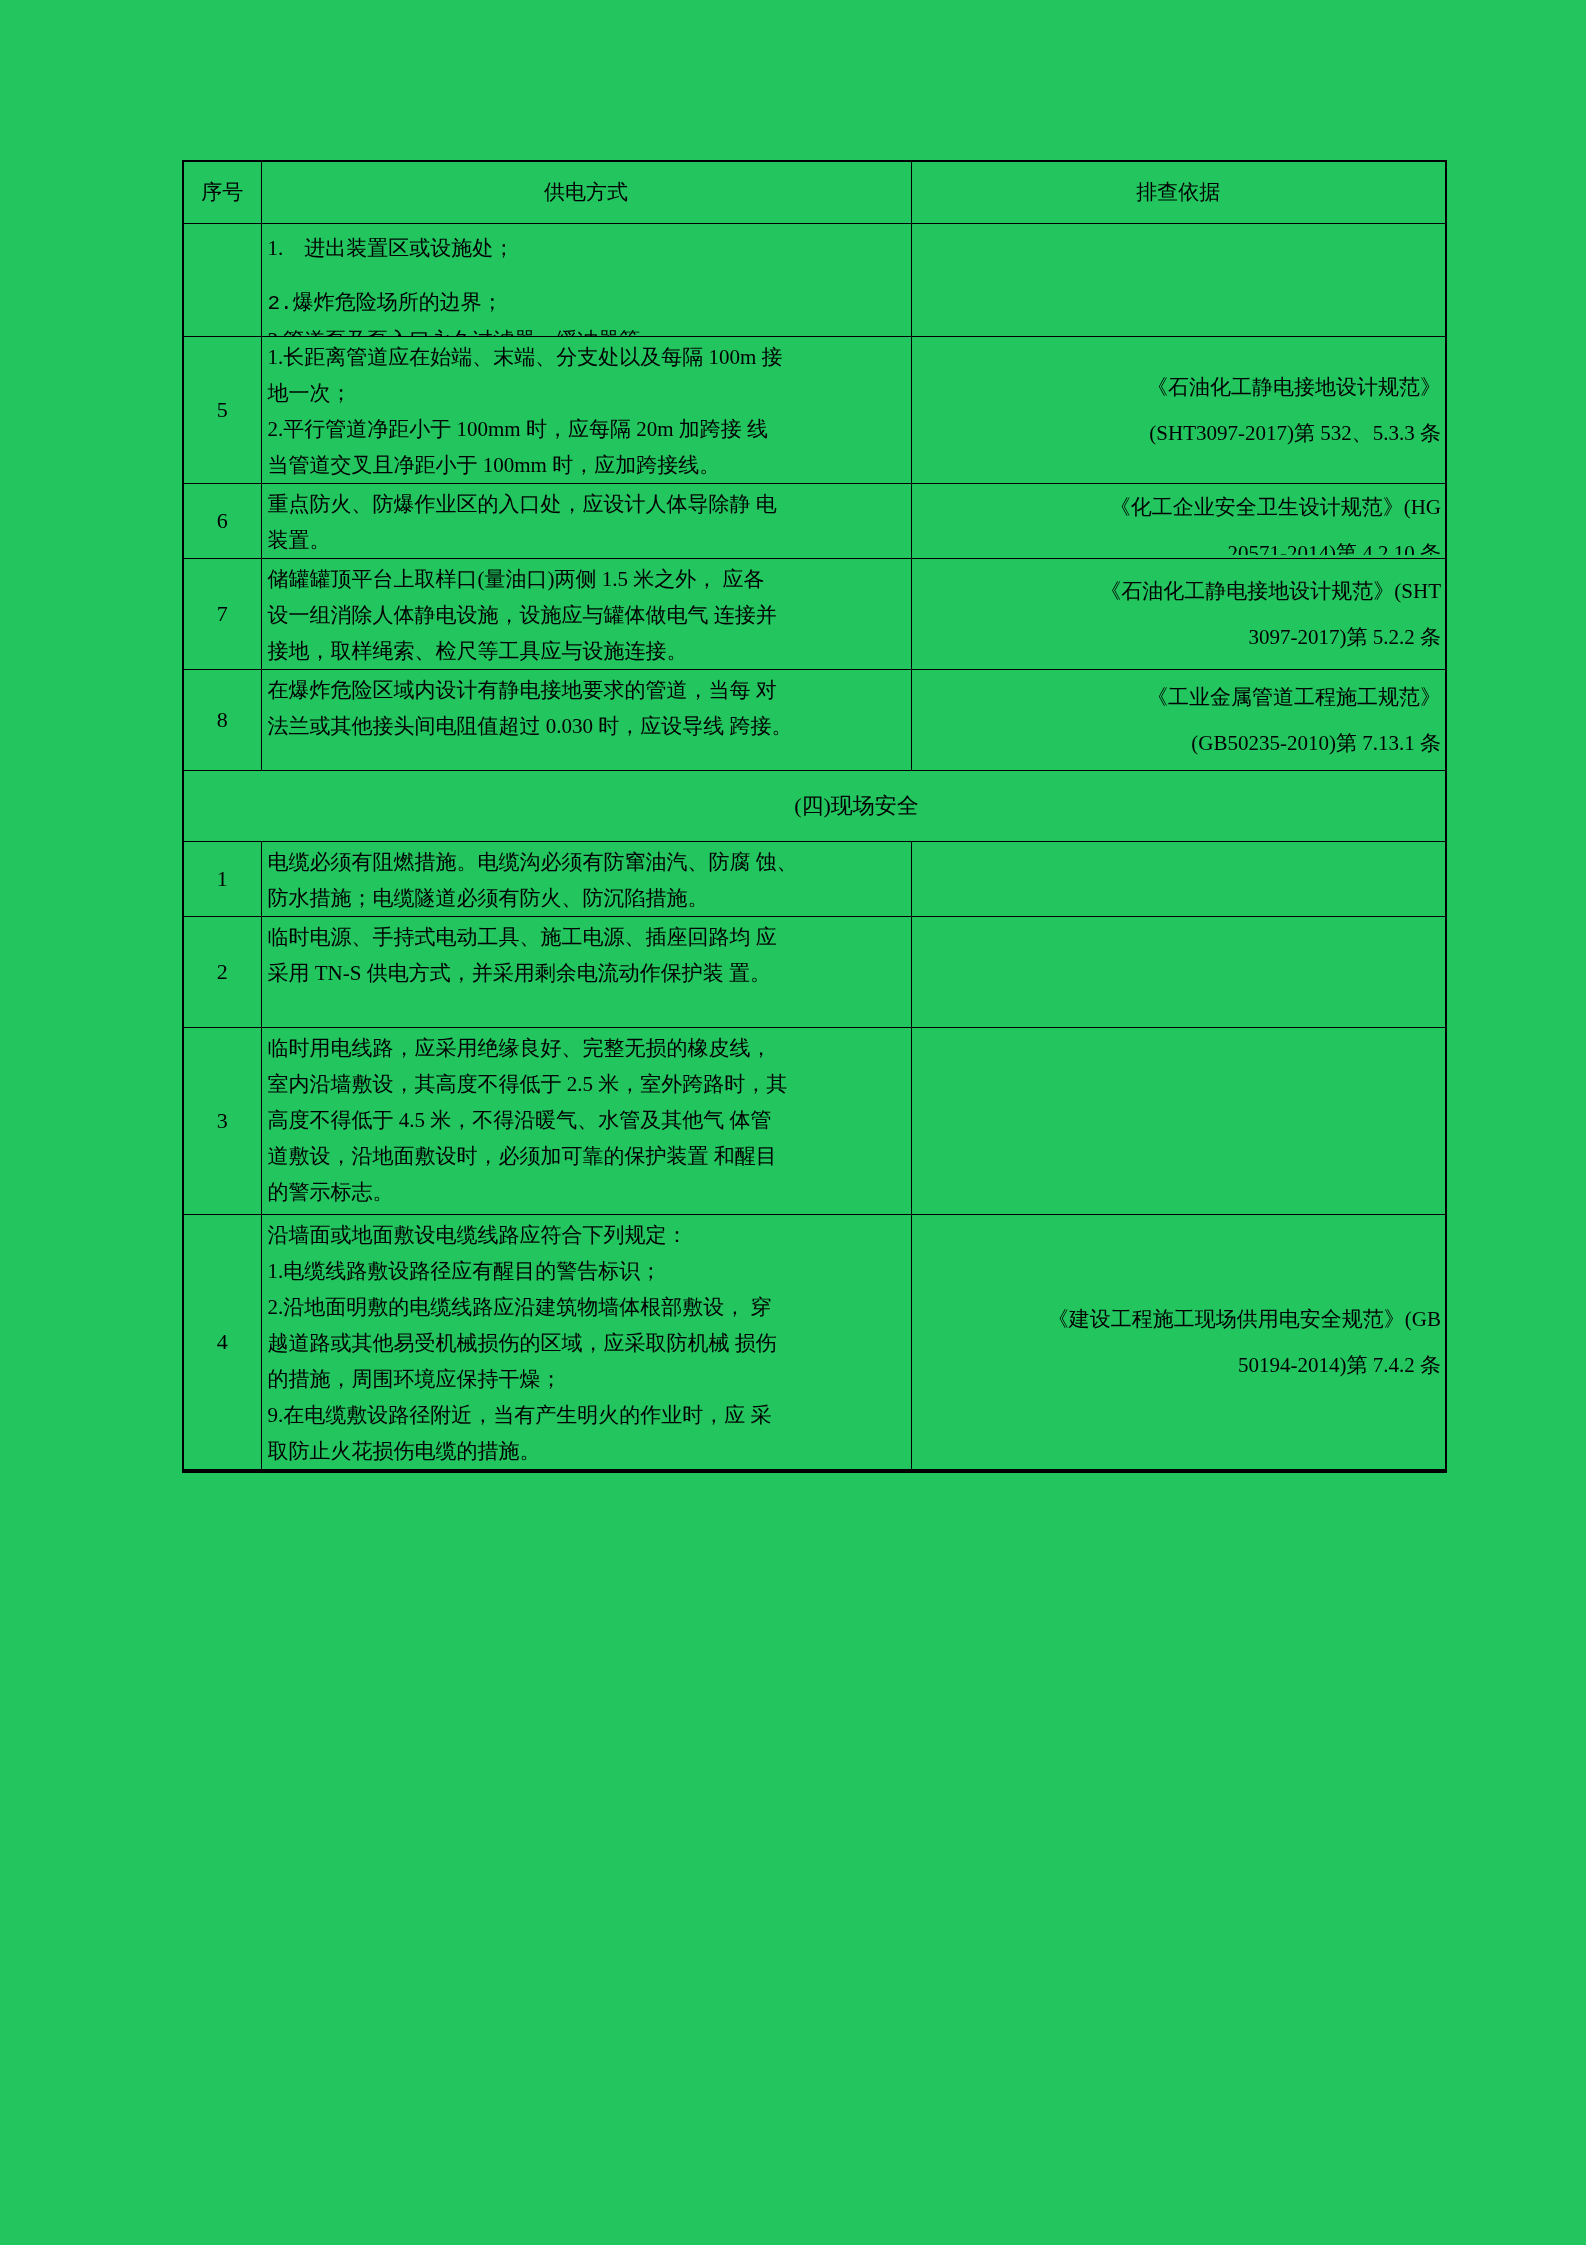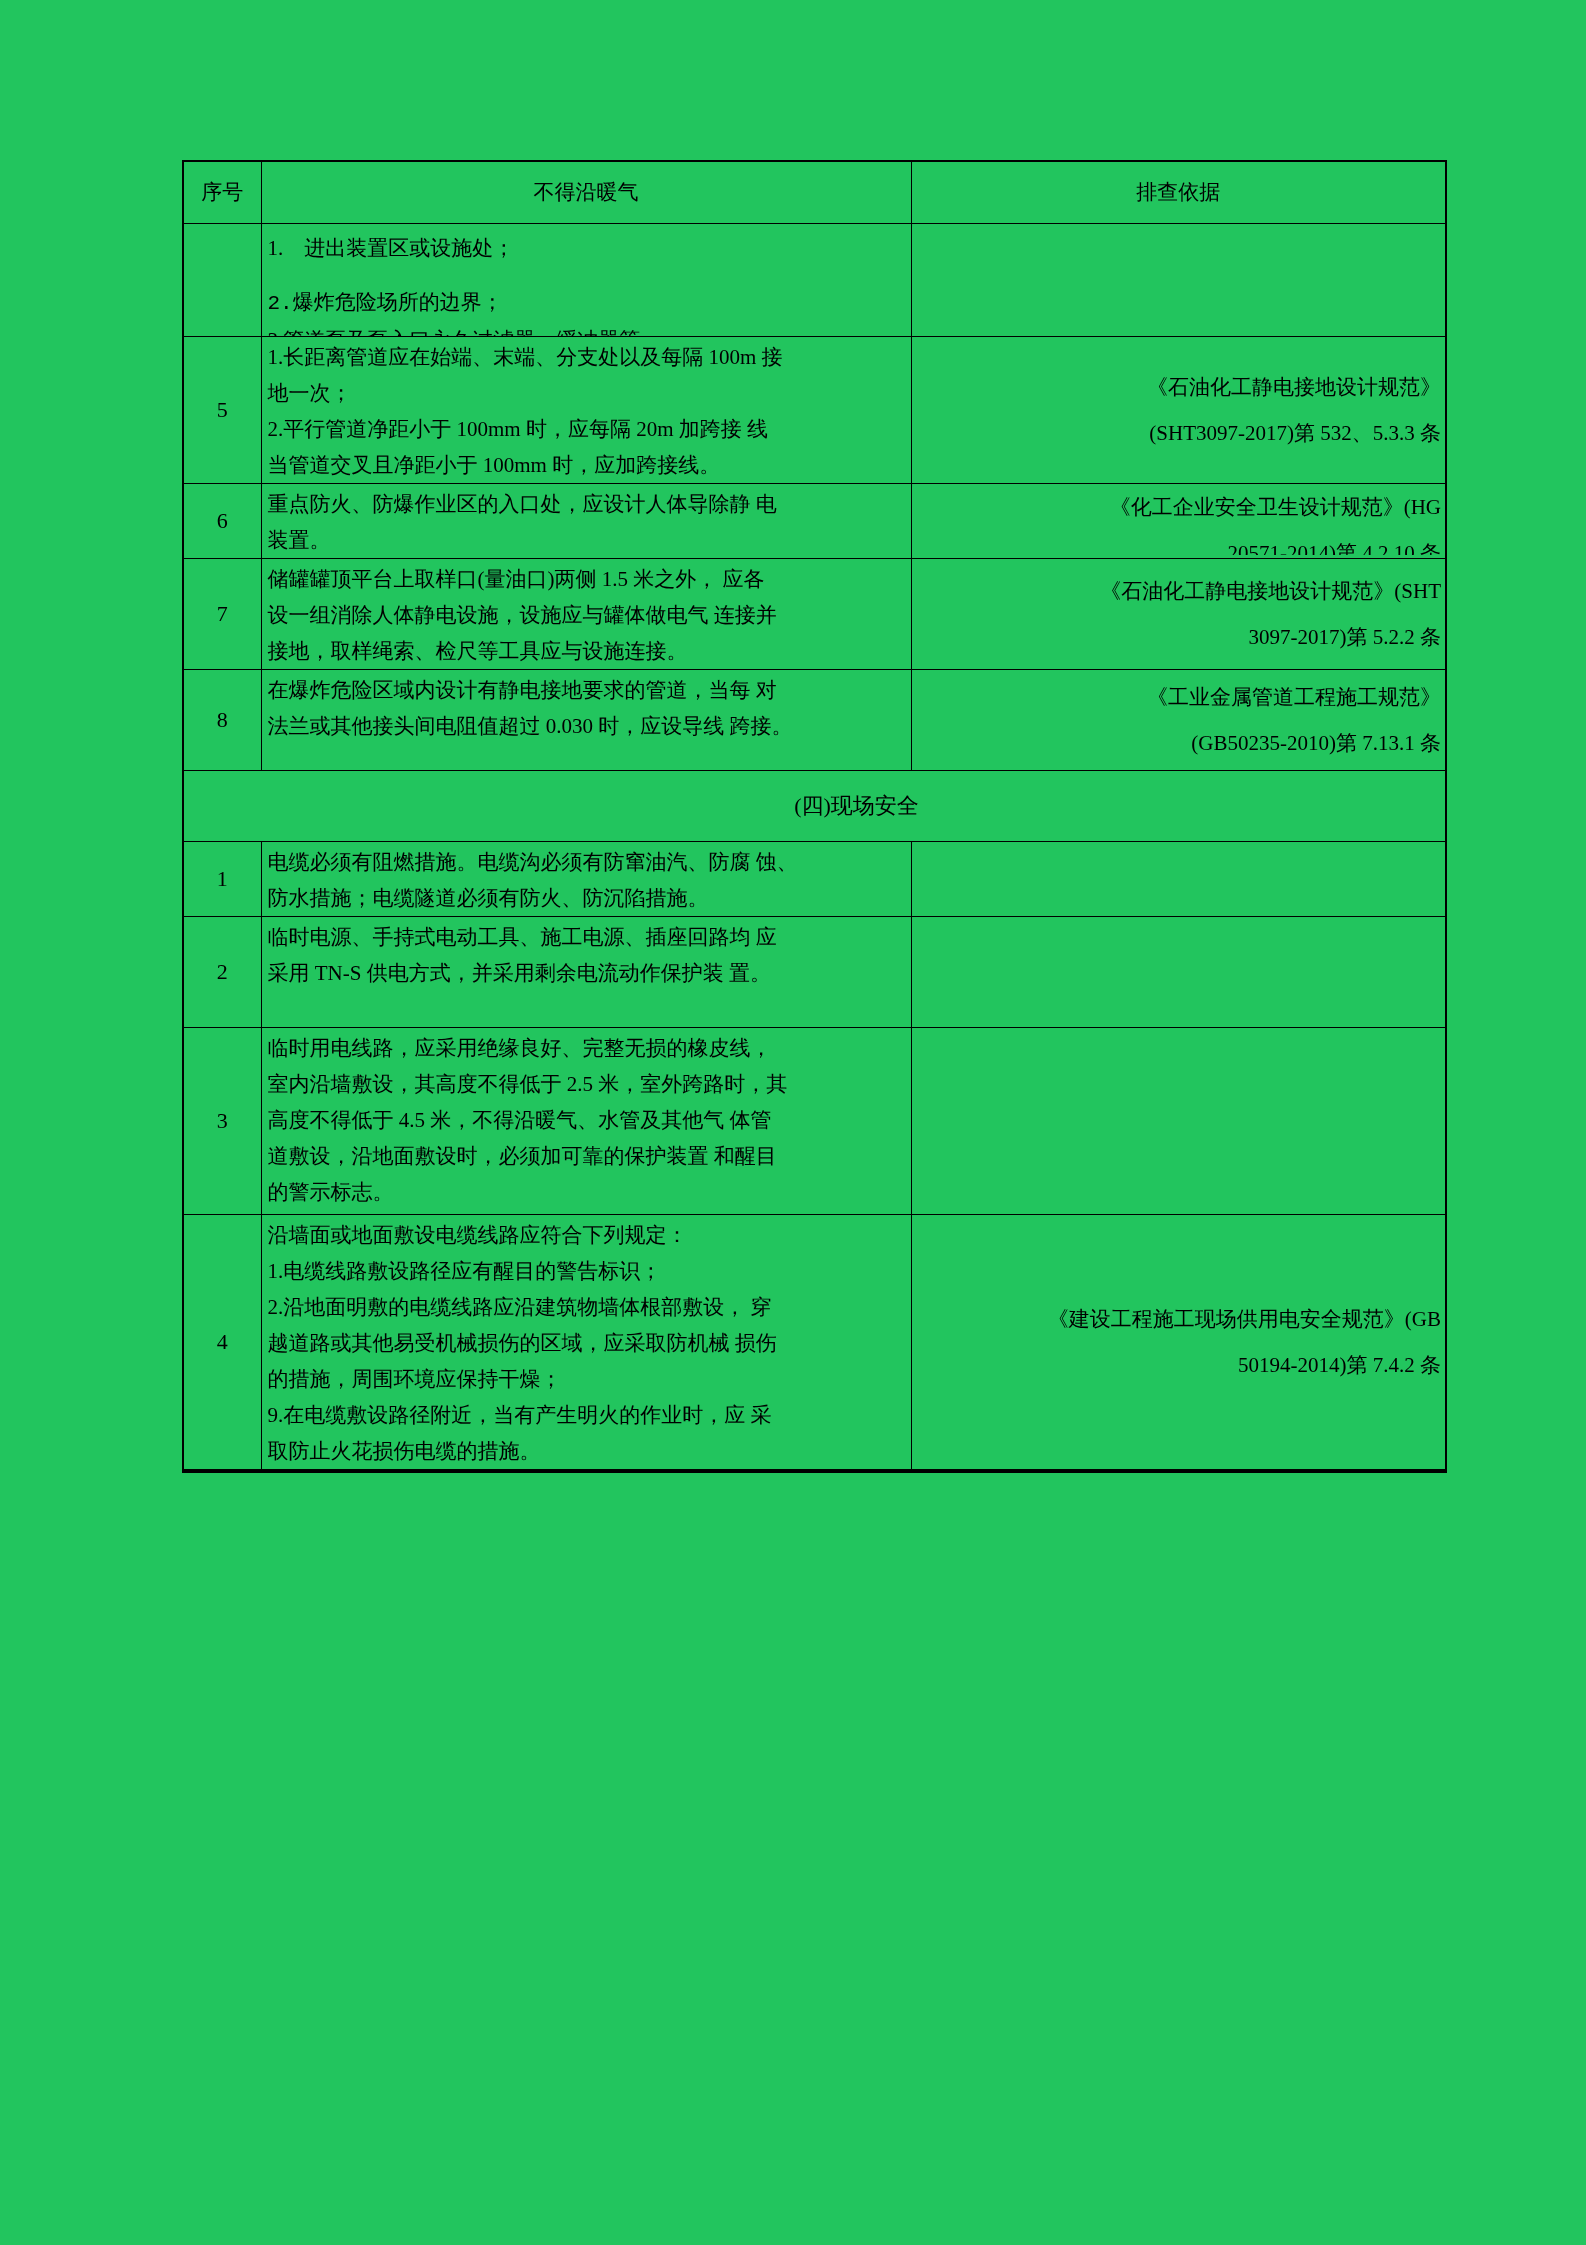--- a/index.html
+++ b/index.html
@@ -83,21 +83,21 @@
   <table class="checklist">
     <colgroup>
       <col class="c-num">
         <col class="c-content">
         <col class="c-basis">
     </colgroup>
 
     <tbody>
         <tr class="h-head">
       <td class="head"><span>序号</span></td>
-      <td class="head"><span>不得沿暖气</span></td>
+      <td class="head"><span>供电方式</span></td>
       <td class="head"><span>排查依据</span></td>
     </tr>
 
     <tr class="h-a">
       <td class="num"><span></span></td>
       <td class="content">
         <div class="clipA">
           <div class="cline p1">1.    进出装置区或设施处；</div>
           <div class="cline p2">2.爆炸危险场所的边界；</div>
           <div class="cline p3">3.管道泵及泵入口永久过滤器、缓冲器等</div>

